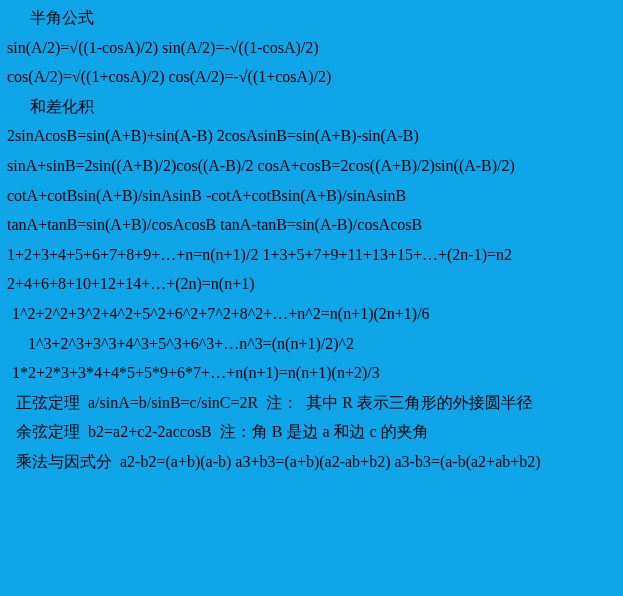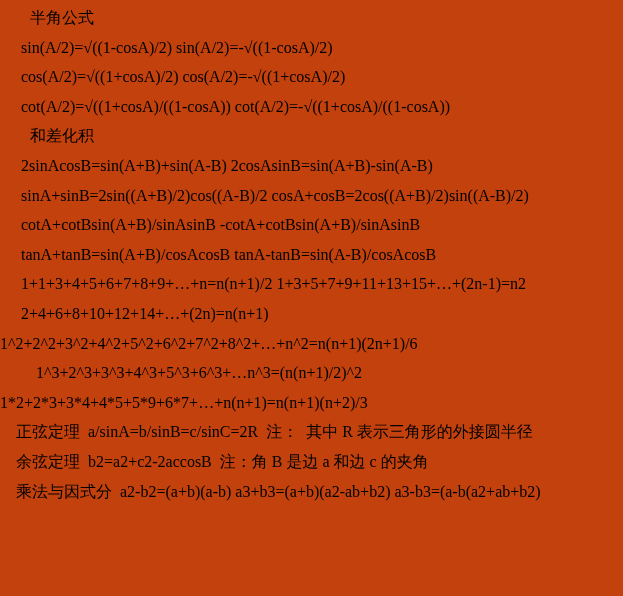--- a/index.html
+++ b/index.html
@@ -2,64 +2,63 @@
 <html><head>
 <meta charset="utf-8">
 <style>
   html, body {
     margin: 0;
     padding: 0;
   }
   .page {
     width: 623px;
     height: 596px;
-    background: #c2410c;
+    background: #0ea5e9;
     color: #000000;
     overflow: hidden;
     box-sizing: border-box;
     padding-top: 3px;
     font-family: "Liberation Serif", "DejaVu Serif", serif;
     font-size: 16px;
   }
   .line {
     height: 29.6px;
     line-height: 29.6px;
     white-space: pre;
-    padding-left: 21px;
+    padding-left: 7px;
   }
   .line.heading {
     padding-left: 30px;
   }
   .line.flush {
-    padding-left: 0;
+    padding-left: 12px;
   }
   .line.indent2 {
-    padding-left: 36px;
+    padding-left: 28px;
   }
   .line.theorem {
     padding-left: 16px;
   }
 </style>
 </head>
 <body>
 
 <div class="page">
 
   <div class="line heading">半角公式</div>
   <div class="line">sin(A/2)=√((1-cosA)/2) sin(A/2)=-√((1-cosA)/2)</div>
   <div class="line">cos(A/2)=√((1+cosA)/2) cos(A/2)=-√((1+cosA)/2)</div>
-  <div class="line">cot(A/2)=√((1+cosA)/((1-cosA)) cot(A/2)=-√((1+cosA)/((1-cosA))</div>
 
   <div class="line heading">和差化积</div>
   <div class="line">2sinAcosB=sin(A+B)+sin(A-B) 2cosAsinB=sin(A+B)-sin(A-B)</div>
   <div class="line">sinA+sinB=2sin((A+B)/2)cos((A-B)/2 cosA+cosB=2cos((A+B)/2)sin((A-B)/2)</div>
   <div class="line">cotA+cotBsin(A+B)/sinAsinB -cotA+cotBsin(A+B)/sinAsinB</div>
   <div class="line">tanA+tanB=sin(A+B)/cosAcosB tanA-tanB=sin(A-B)/cosAcosB</div>
 
-  <div class="line">1+1+3+4+5+6+7+8+9+…+n=n(n+1)/2 1+3+5+7+9+11+13+15+…+(2n-1)=n2</div>
+  <div class="line">1+2+3+4+5+6+7+8+9+…+n=n(n+1)/2 1+3+5+7+9+11+13+15+…+(2n-1)=n2</div>
   <div class="line">2+4+6+8+10+12+14+…+(2n)=n(n+1)</div>
   <div class="line flush">1^2+2^2+3^2+4^2+5^2+6^2+7^2+8^2+…+n^2=n(n+1)(2n+1)/6</div>
   <div class="line indent2">1^3+2^3+3^3+4^3+5^3+6^3+…n^3=(n(n+1)/2)^2</div>
   <div class="line flush">1*2+2*3+3*4+4*5+5*9+6*7+…+n(n+1)=n(n+1)(n+2)/3</div>
 
   <div class="line theorem">正弦定理  a/sinA=b/sinB=c/sinC=2R  注：  其中 R 表示三角形的外接圆半径</div>
   <div class="line theorem">余弦定理  b2=a2+c2-2accosB  注：角 B 是边 a 和边 c 的夹角</div>
   <div class="line theorem">乘法与因式分  a2-b2=(a+b)(a-b) a3+b3=(a+b)(a2-ab+b2) a3-b3=(a-b(a2+ab+b2)</div>
 
 </div>

